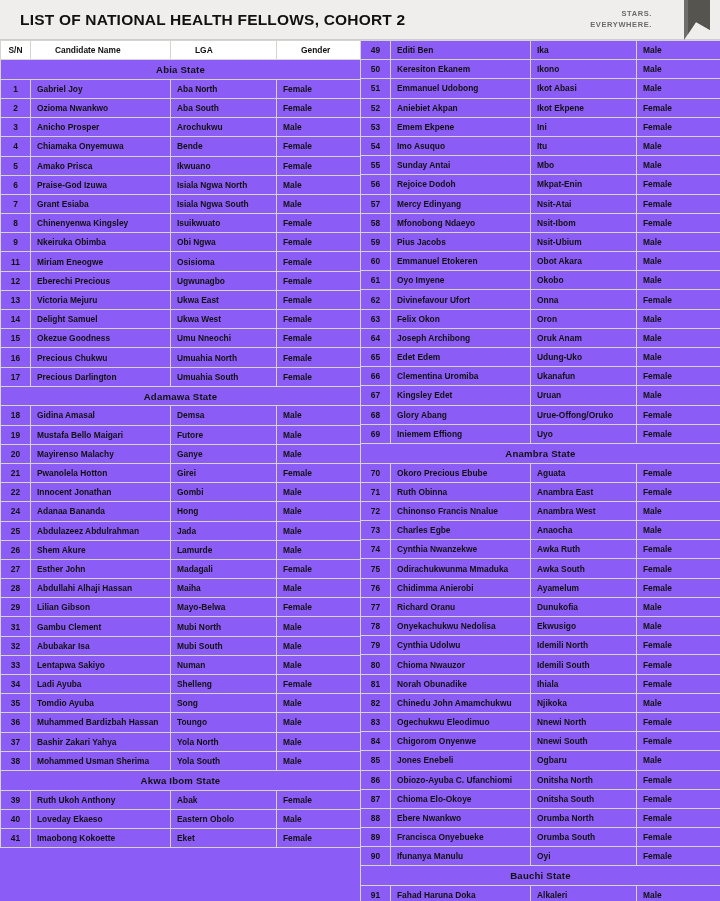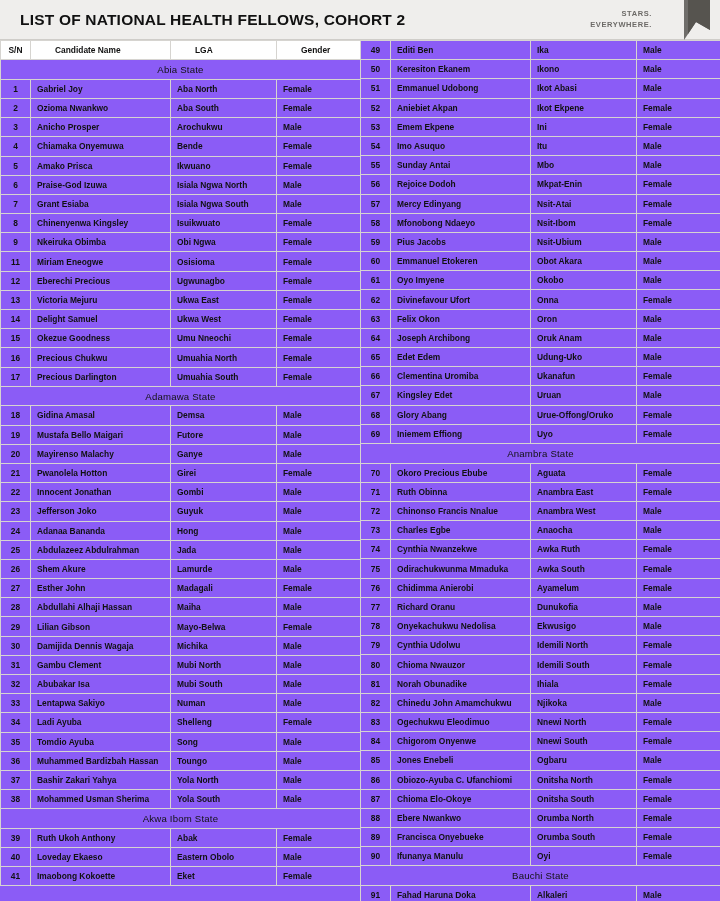--- a/index.html
+++ b/index.html
@@ -79,21 +79,21 @@
     text-align: center;
     background: #ffffff;
   }
   .c-sn   { width: 30px;  text-align: center; font-weight: bold; }
   .c-name { width: 140px; text-align: left; padding-left: 6px; font-weight: bold; }
   .c-lga  { width: 106px; text-align: left; padding-left: 6px; font-weight: bold;}
   .c-gen  { width: 84px;  text-align: left; padding-left: 6px; font-weight: bold;}
   th.c-name, th.c-lga, th.c-gen { text-align: left; padding-left: 24px;}
   .state-row td {
     text-align: center;
-    font-weight: normal;
+    font-weight: bold;
     font-size: 9.6px;
     letter-spacing: 0.2px;
     height: 19.6px;
     margin-top: 48px;
   }
 </style>
 </head>
 <body>
 
 <div class="page">
@@ -251,26 +251,20 @@
               <td class="c-lga">Girei</td>
               <td class="c-gen">Female</td>
             </tr>
             <tr>
               <td class="c-sn">22</td>
               <td class="c-name">Innocent Jonathan</td>
               <td class="c-lga">Gombi</td>
               <td class="c-gen">Male</td>
             </tr>
             <tr>
-              <td class="c-sn">23</td>
-              <td class="c-name">Jefferson Joko</td>
-              <td class="c-lga">Guyuk</td>
-              <td class="c-gen">Male</td>
-            </tr>
-            <tr>
               <td class="c-sn">24</td>
               <td class="c-name">Adanaa Bananda</td>
               <td class="c-lga">Hong</td>
               <td class="c-gen">Male</td>
             </tr>
             <tr>
               <td class="c-sn">25</td>
               <td class="c-name">Abdulazeez Abdulrahman</td>
               <td class="c-lga">Jada</td>
               <td class="c-gen">Male</td>
@@ -293,26 +287,20 @@
               <td class="c-lga">Maiha</td>
               <td class="c-gen">Male</td>
             </tr>
             <tr>
               <td class="c-sn">29</td>
               <td class="c-name">Lilian Gibson</td>
               <td class="c-lga">Mayo-Belwa</td>
               <td class="c-gen">Female</td>
             </tr>
             <tr>
-              <td class="c-sn">30</td>
-              <td class="c-name">Damijida Dennis Wagaja</td>
-              <td class="c-lga">Michika</td>
-              <td class="c-gen">Male</td>
-            </tr>
-            <tr>
               <td class="c-sn">31</td>
               <td class="c-name">Gambu Clement</td>
               <td class="c-lga">Mubi North</td>
               <td class="c-gen">Male</td>
             </tr>
             <tr>
               <td class="c-sn">32</td>
               <td class="c-name">Abubakar Isa</td>
               <td class="c-lga">Mubi South</td>
               <td class="c-gen">Male</td>

